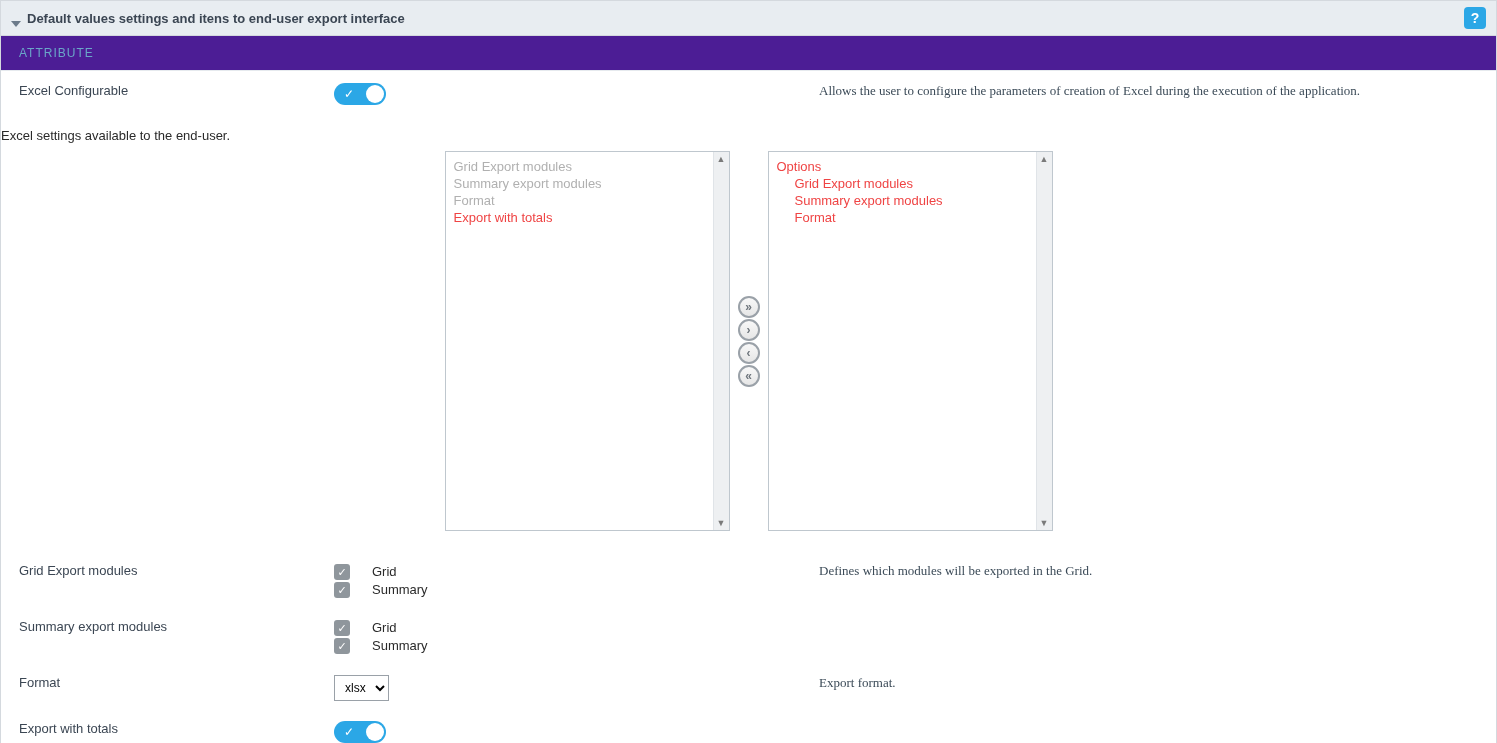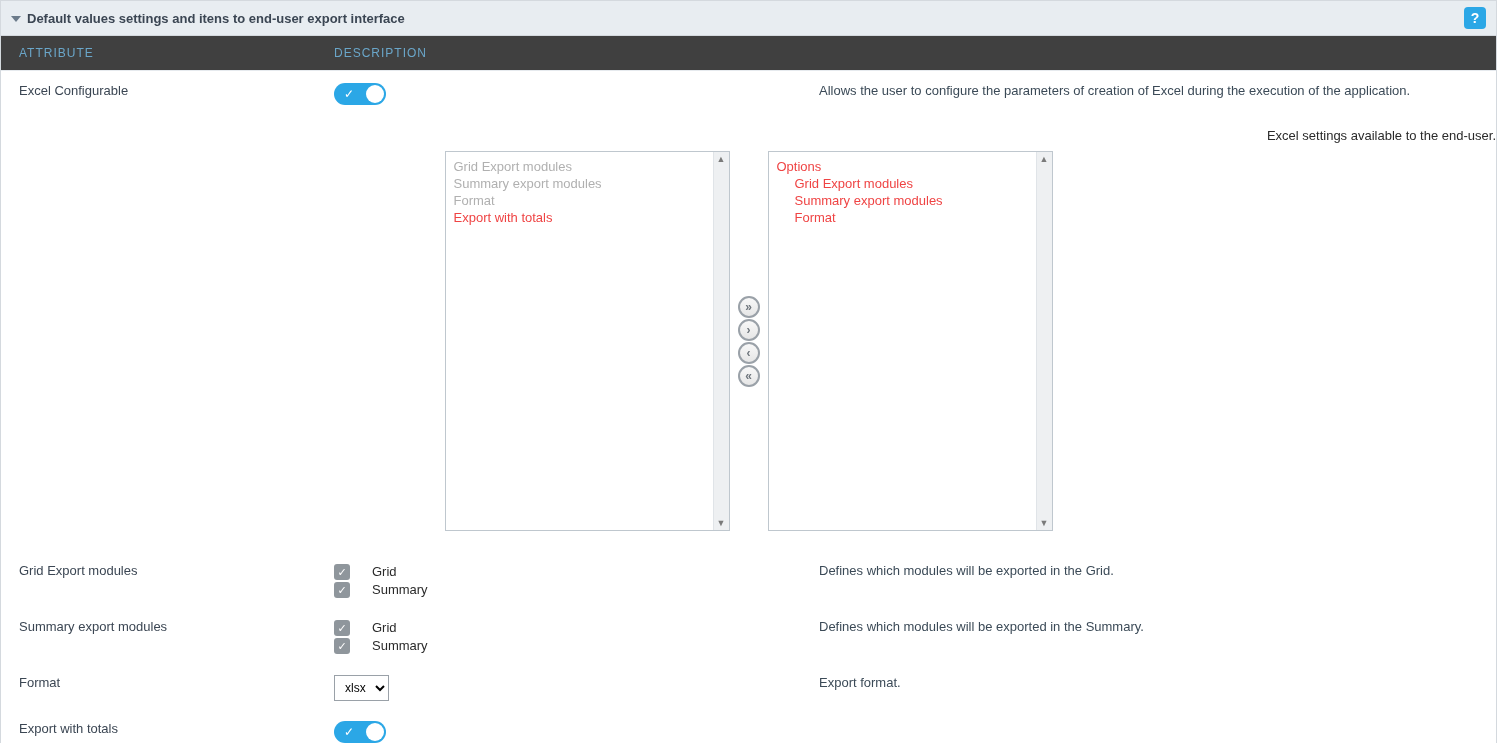--- a/index.html
+++ b/index.html
@@ -18,21 +18,21 @@
   .panel-header {
     background: #e8edf1;
     padding: 6px 10px;
     display: flex;
     align-items: center;
     justify-content: space-between;
     border-bottom: 1px solid #d4d9de;
   }
   .panel-title-wrap {
     display: flex;
-    align-items: center;
+    align-items: flex-end;
     gap: 6px;
   }
   .collapse-icon {
     width: 0; height: 0;
     border-left: 5px solid transparent;
     border-right: 5px solid transparent;
     border-top: 6px solid #6b7b8a;
     transform: translateY(1px);
   }
   .panel-title {
@@ -47,21 +47,21 @@
     border-radius: 4px;
     color: #fff;
     display: flex;
     align-items: center;
     justify-content: center;
     font-weight: bold;
     cursor: pointer;
     font-size: 14px;
   }
   .col-headers {
-    background: #404040;
+    background: #4c1d95;
     display: flex;
     padding: 10px 18px;
     border-bottom: 1px solid #e6eaee;
   }
   .col-label {
     color: #6aa6c9;
     letter-spacing: 1px;
     font-size: 12px;
     font-weight: normal;
   }
@@ -71,20 +71,21 @@
   .row {
     display: flex;
     padding: 12px 18px 8px;
     align-items: flex-start;
   }
   .attr-text {
     color: #3b4653;
   }
   .desc-text {
     color: #3b4a57;
+    font-family: Liberation Serif, serif;
   }
   
   .toggle {
     width: 52px;
     height: 22px;
     border-radius: 11px;
     background: #2ba7e6;
     position: relative;
     cursor: pointer;
     display: inline-block;
@@ -104,21 +105,21 @@
     background: #fff;
     position: absolute;
     right: 2px;
     top: 2px;
   }
   
   .picklist-section {
     padding: 12px 0 20px;
   }
   .picklist-caption {
-    text-align: right;
+    text-align: left;
     color: #2a2a2a;
     margin-bottom: 8px;
   }
   .picklist-wrap {
     display: flex;
     justify-content: center;
     align-items: center;
     gap: 8px;
   }
   .listbox {
@@ -223,21 +224,20 @@
       <span class="collapse-icon"></span>
       <span class="panel-title">Default values settings and itens to end-user export interface</span>
     </div>
     <div class="help-btn">
       <span>?</span>
     </div>
   </div>
 
   <div class="col-headers">
     <div class="col-attr col-label">ATTRIBUTE</div>
-    <div class="col-desc col-label">DESCRIPTION</div>
   </div>
 
   <div class="row">
     <div class="col-attr attr-text">Excel Configurable</div>
     <div class="col-value">
       <span class="toggle">
         <span class="check">✓</span>
         <span class="knob"></span>
       </span>
     </div>
@@ -304,21 +304,20 @@
     <div class="col-value">
       <div class="chk-row">
         <span class="chk">✓</span>
         <span class="chk-label">Grid</span>
       </div>
       <div class="chk-row">
         <span class="chk">✓</span>
         <span class="chk-label">Summary</span>
       </div>
     </div>
-    <div class="col-desc desc-text">Defines which modules will be exported in the Summary.</div>
   </div>
 
   <div class="row">
     <div class="col-attr attr-text">Format</div>
     <div class="col-value">
       <select>
         <option>xlsx</option>
       </select>
     </div>
     <div class="col-desc desc-text">Export format.</div>

